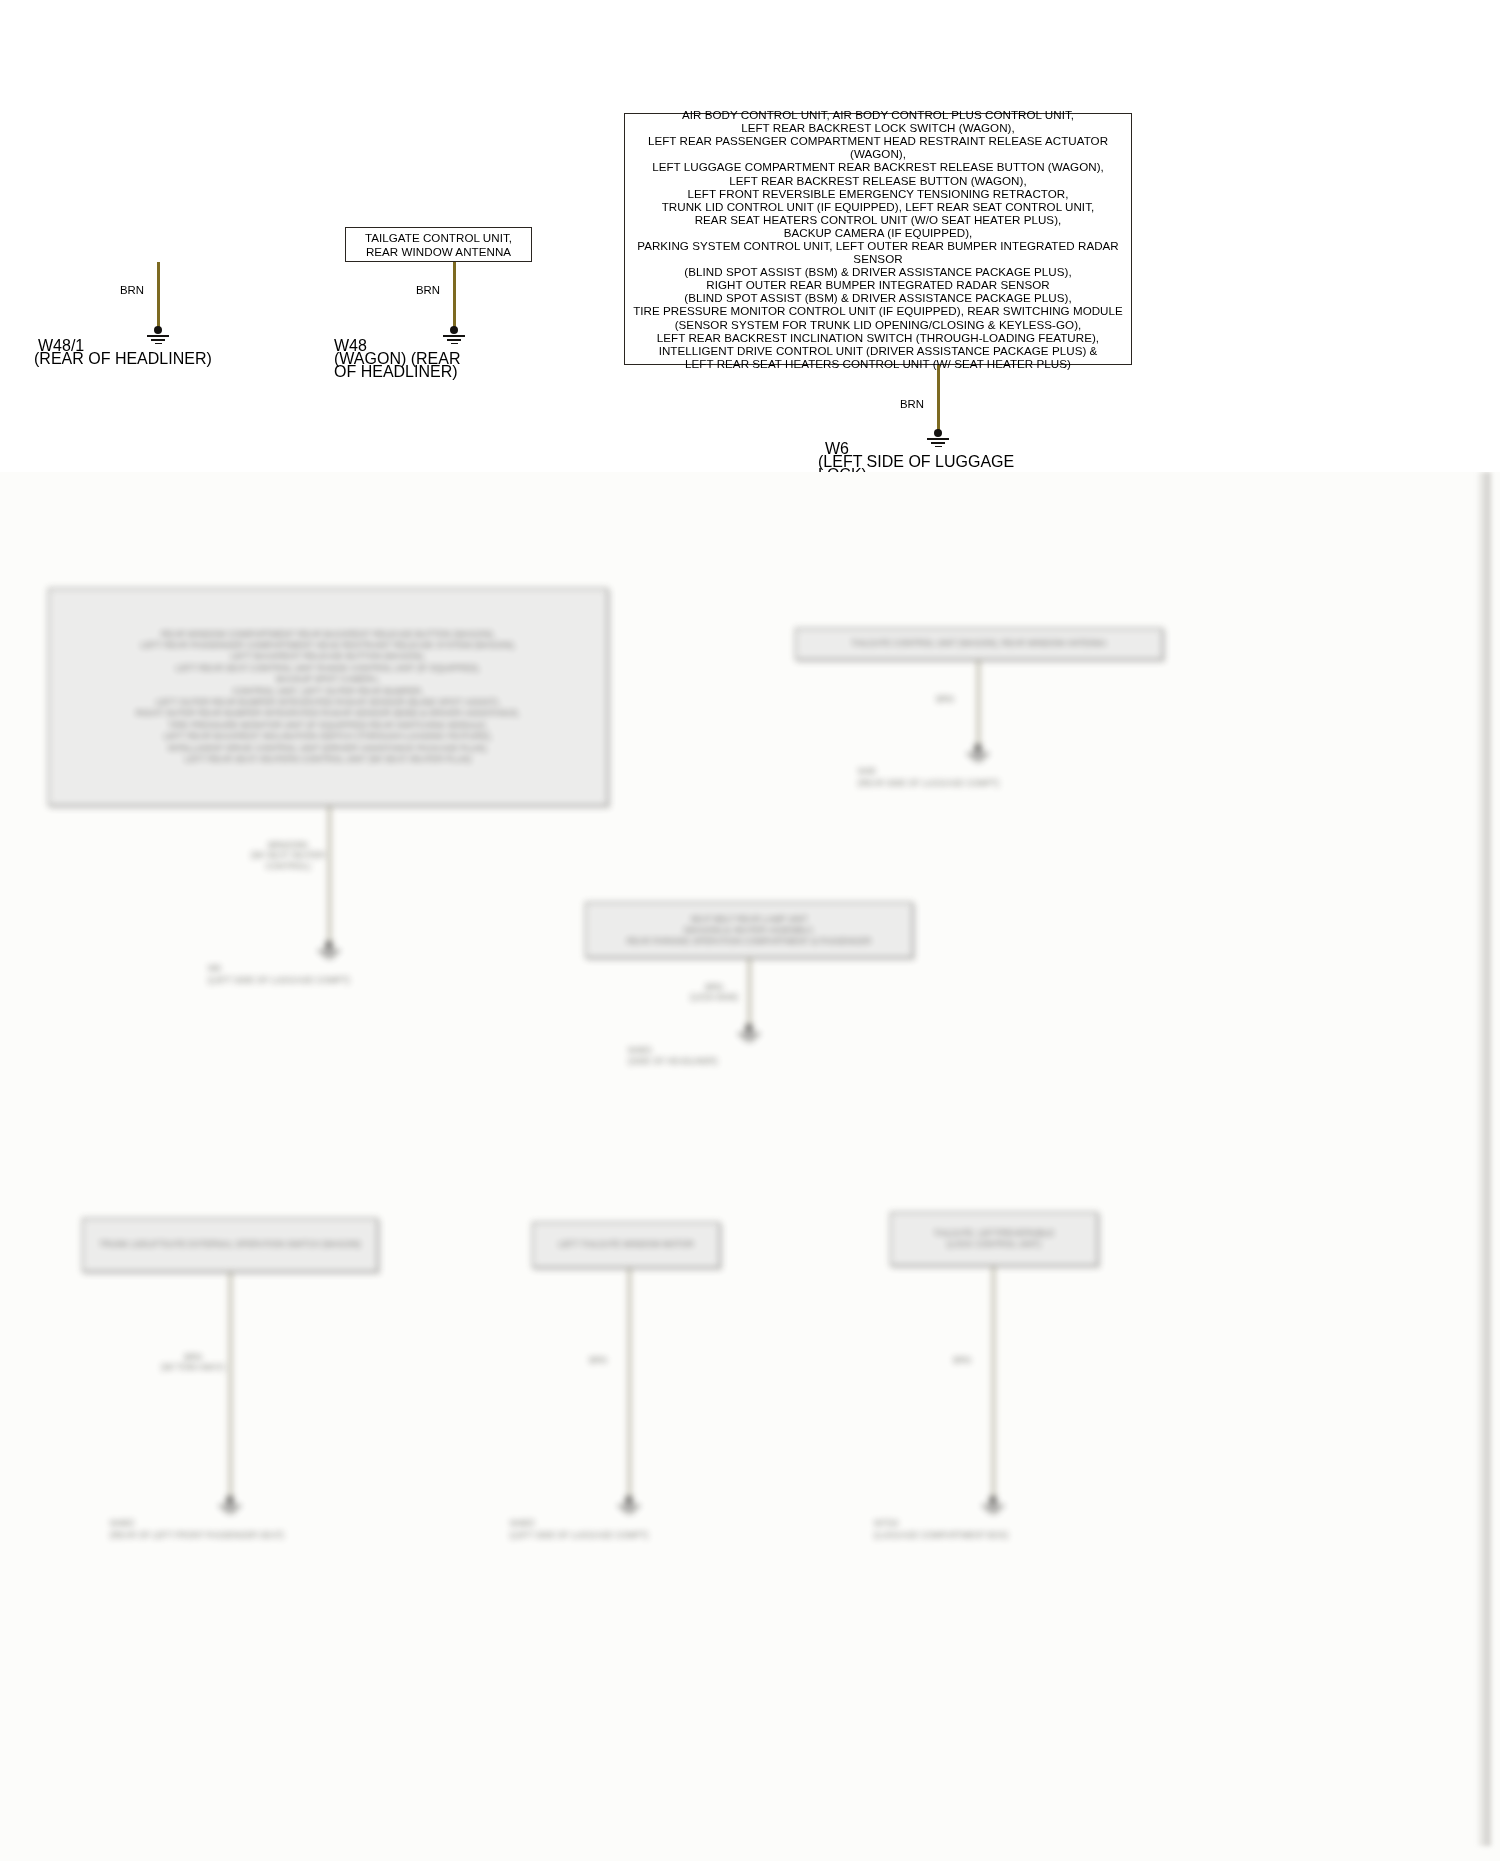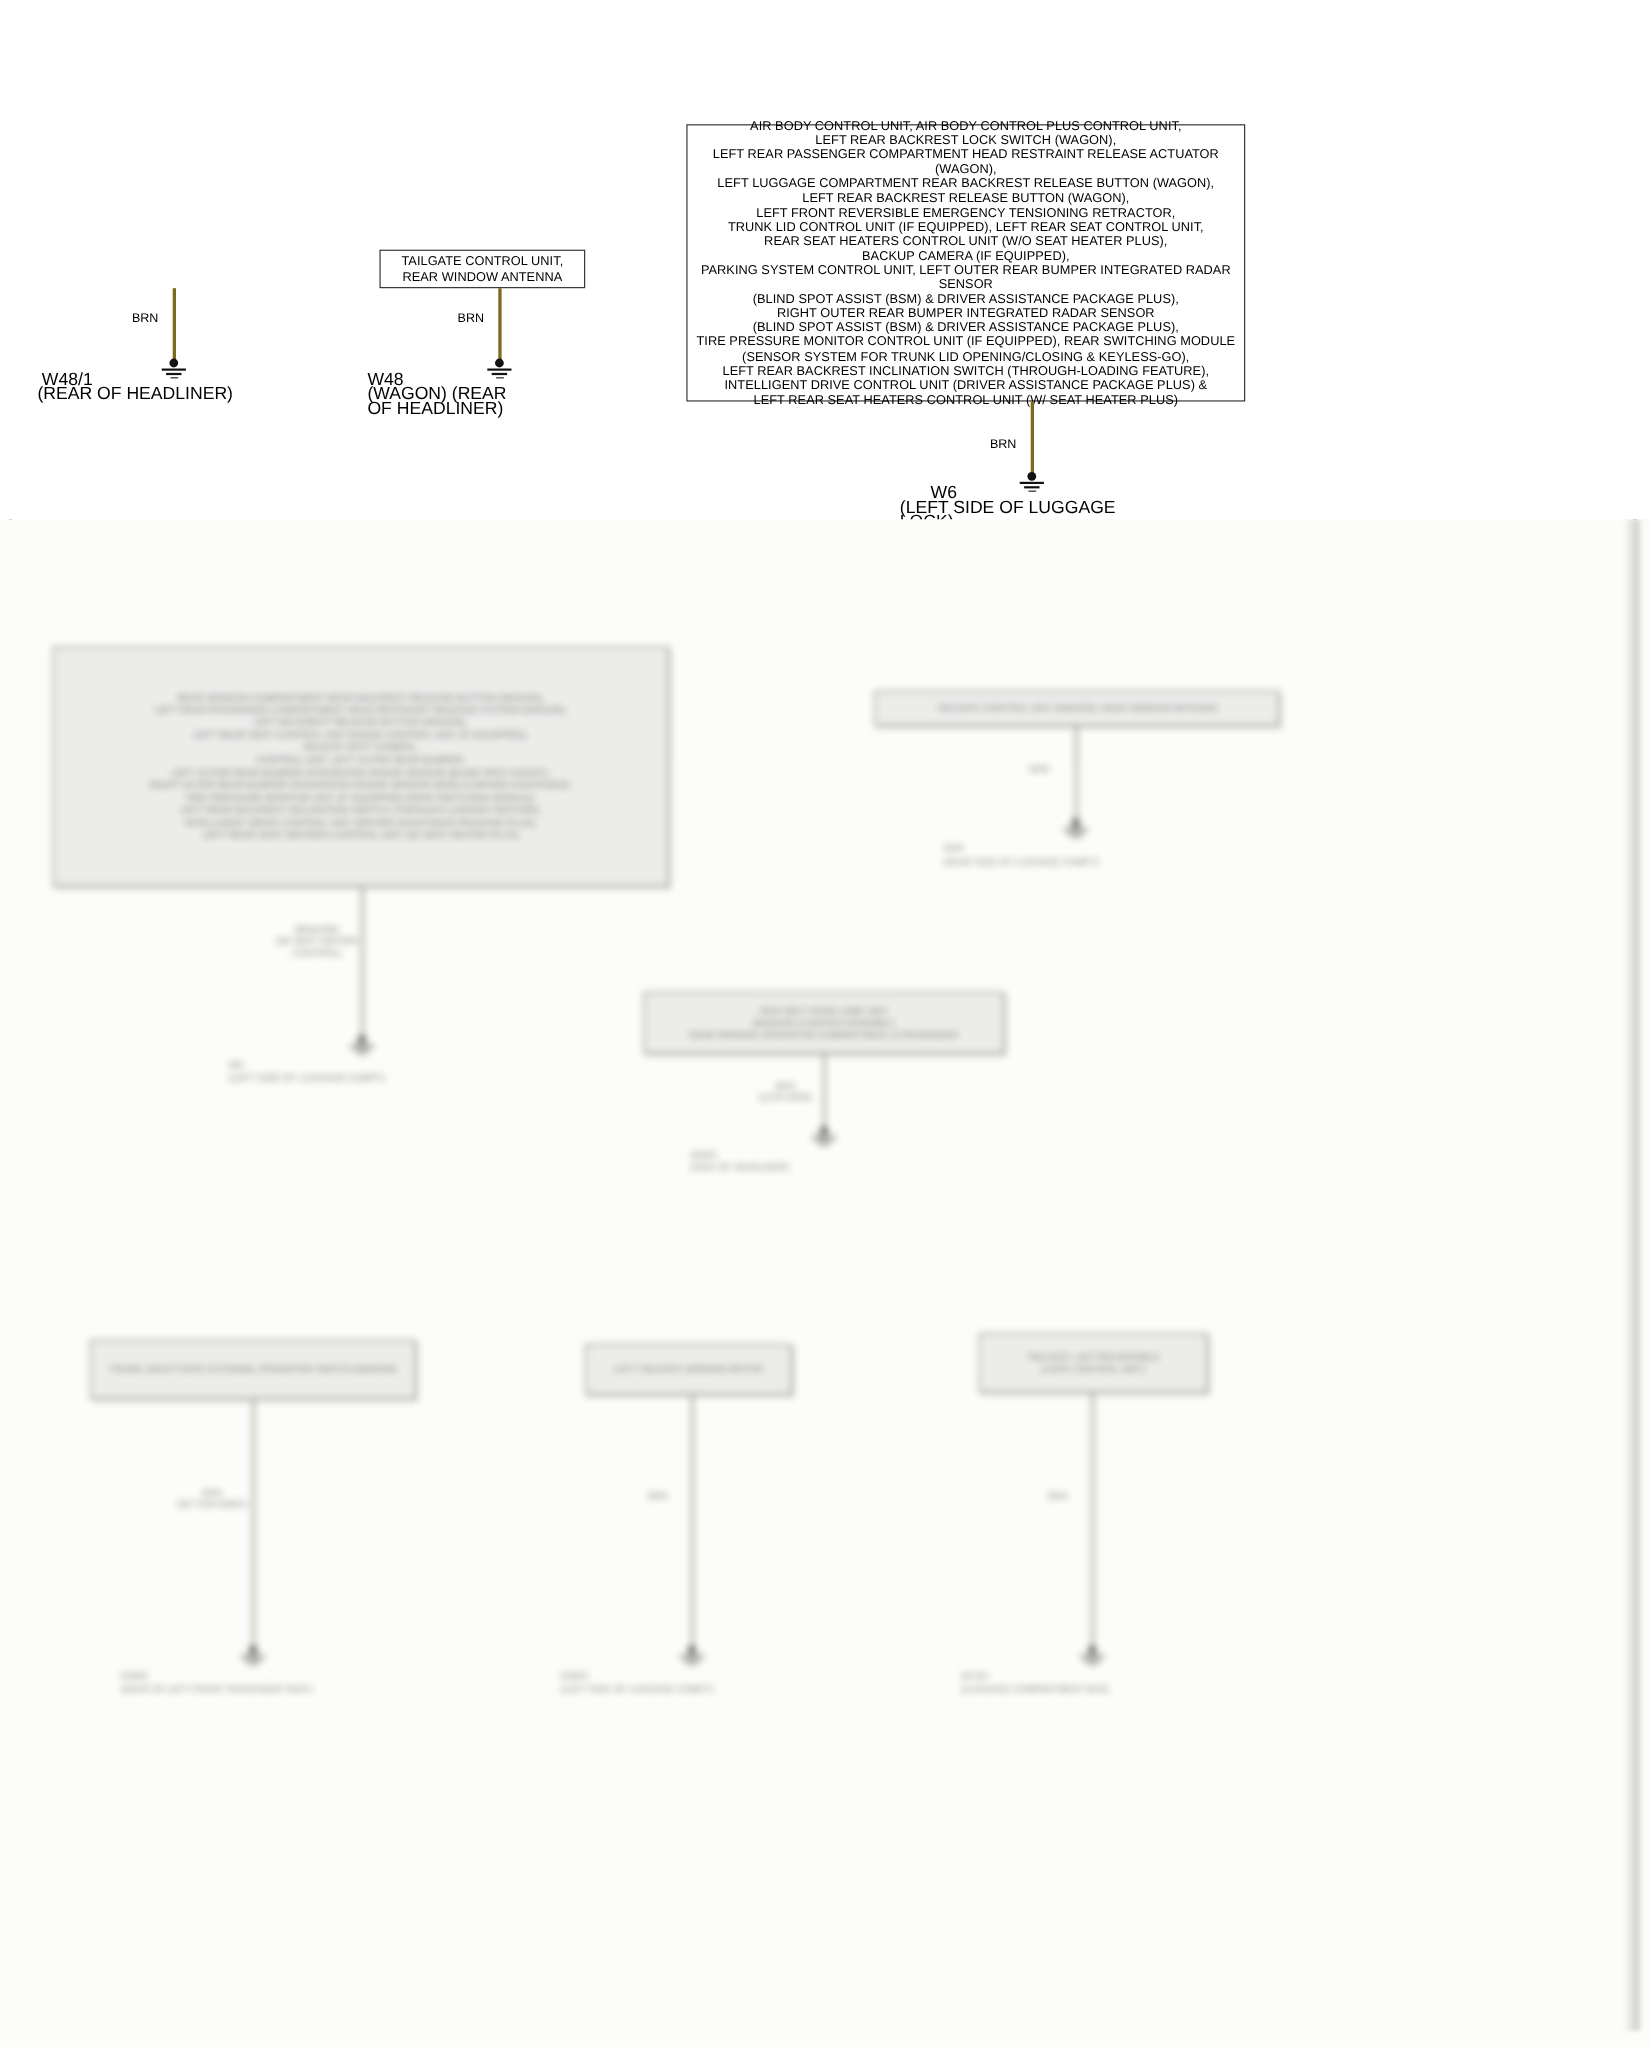--- a/index.html
+++ b/index.html
@@ -219,19 +219,19 @@
 LEFT REAR SEAT HEATERS CONTROL UNIT (W/ SEAT HEATER PLUS)</span>
     </div>
     <div class="wire" style="left:937px;top:365px;height:68px;"></div>
     <div class="wlabel" style="left:872px;top:398px;width:52px;">BRN</div>
     <div class="gnd" style="left:925px;top:429px;">
       <span class="dot"></span>
         <span class="b1"></span>
         <span class="b2"></span>
         <span class="b3"></span>
     </div>
-    <div class="gndlabel" style="left:846px;top:442px;width:240px;">W6</div>
+    <div class="gndlabel" style="left:825px;top:442px;width:240px;">W6</div>
     <div class="gndlabel" style="left:818px;top:455px;width:240px;">(LEFT SIDE OF LUGGAGE LOCK)</div>
 
   </div>
 
   <div id="footer"></div>
 </div>
 
 </body></html>

